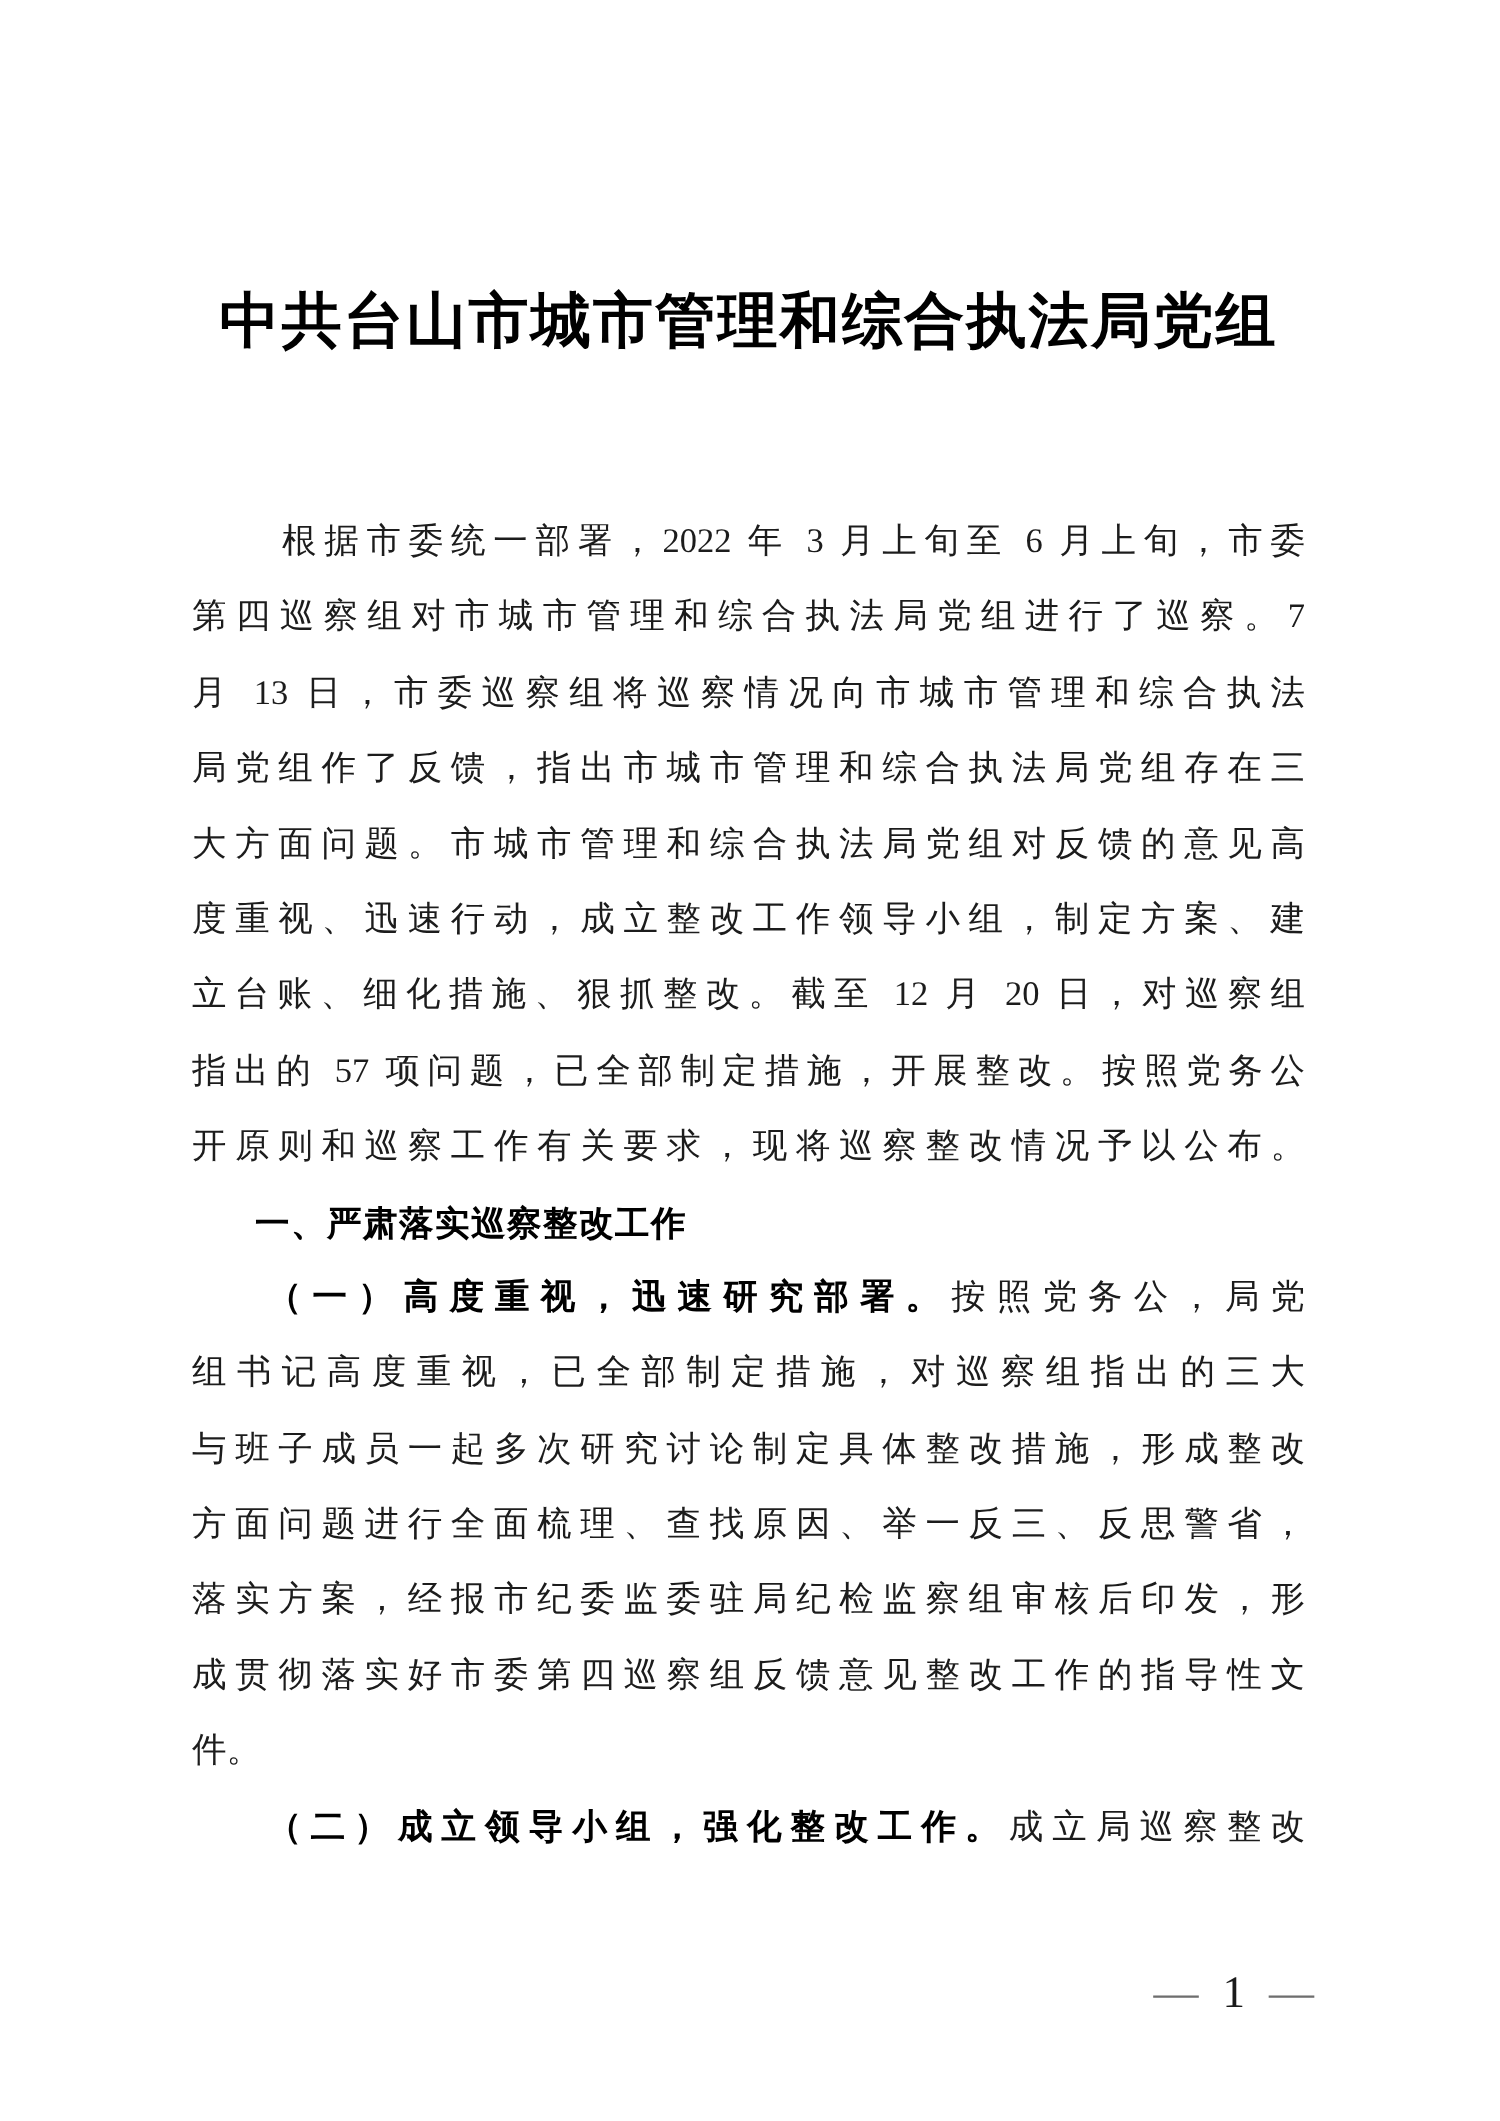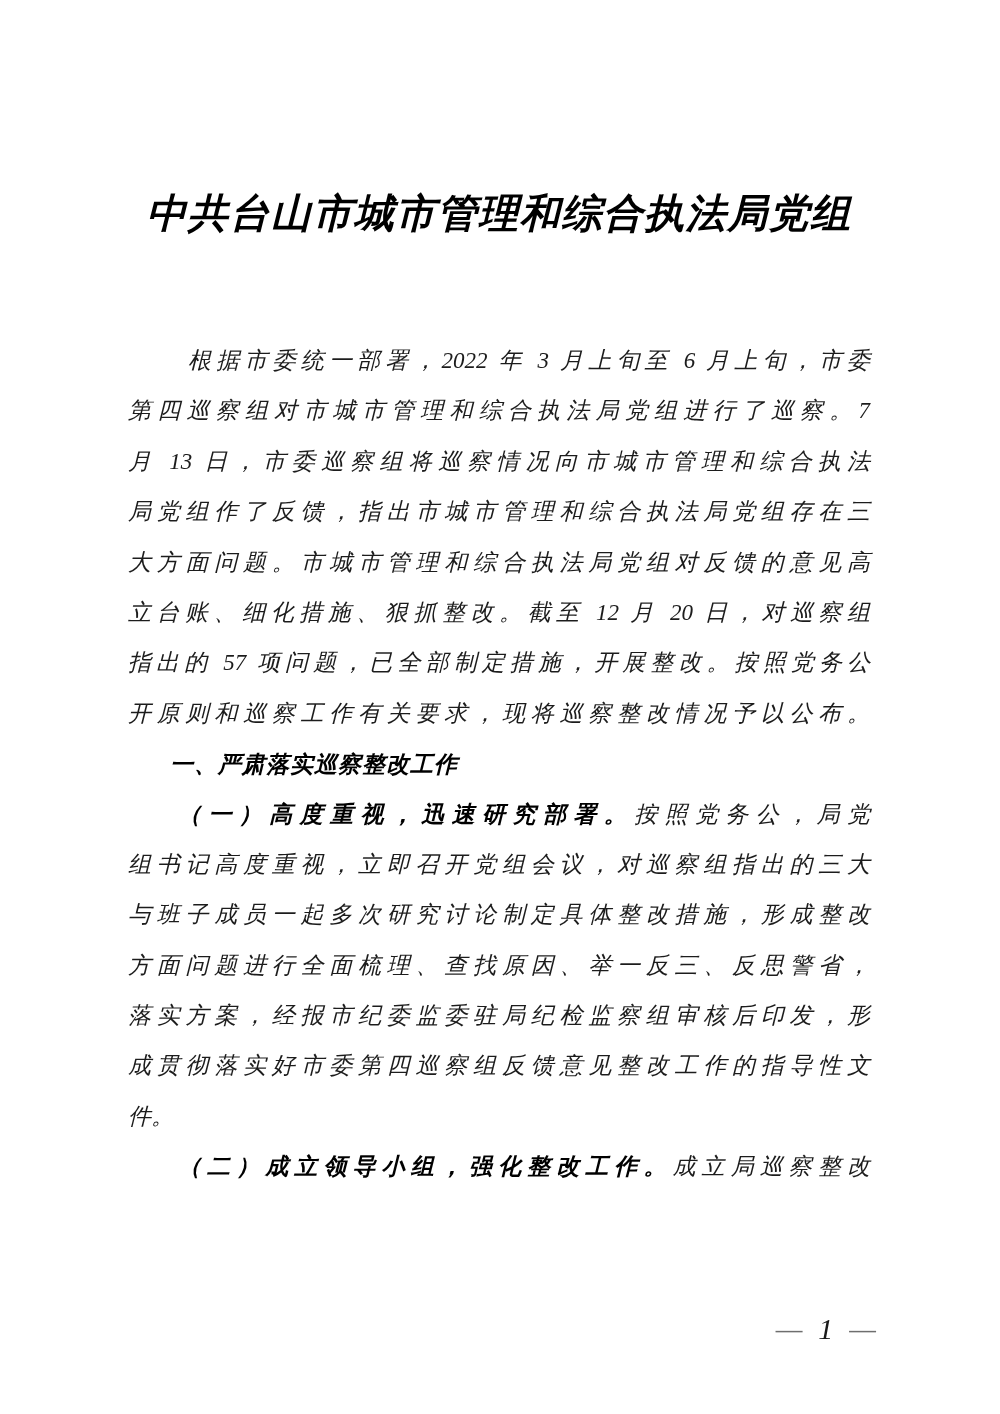--- a/index.html
+++ b/index.html
@@ -5,21 +5,20 @@
   html, body { margin: 0; padding: 0; background: #e8e8e8; }
   .page {
     position: relative;
     width: 1000px;
     height: 1414px;
     margin: 0 auto;
     background: #ffffff;
     font-family: "Liberation Serif", "DejaVu Serif", serif;
     color: #1c1c1c;
     overflow: hidden;
-    font-style: italic;
   }
   .doc-title {
     position: absolute;
     left: 128px;
     top: 186px;
     width: 742px;
     text-align: center;
     font-weight: bold;
     color: #000000;
     font-size: 40px;
@@ -74,26 +73,27 @@
   <div class="doc-title">
     <div>中共台山市城市管理和综合执法局党组</div>
   </div>
 
   <div class="content">
     <div class="line indent2">根据市委统一部署，2022 年 3 月上旬至 6 月上旬，市委</div>
     <div class="line">第四巡察组对市城市管理和综合执法局党组进行了巡察。7</div>
     <div class="line">月 13 日，市委巡察组将巡察情况向市城市管理和综合执法</div>
     <div class="line">局党组作了反馈，指出市城市管理和综合执法局党组存在三</div>
     <div class="line">大方面问题。市城市管理和综合执法局党组对反馈的意见高</div>
+    <div class="line">度重视、迅速行动，成立整改工作领导小组，制定方案、建</div>
     <div class="line">立台账、细化措施、狠抓整改。截至 12 月 20 日，对巡察组</div>
     <div class="line">指出的 57 项问题，已全部制定措施，开展整改。按照党务公</div>
     <div class="line">开原则和巡察工作有关要求，现将巡察整改情况予以公布。</div>
     <div class="line heading indenth">一、严肃落实巡察整改工作</div>
     <div class="line indentp"><span class="b">（一）高度重视，迅速研究部署。</span><span>按照党务公，局党</span></div>
-    <div class="line">组书记高度重视，立即召开党组会议，对巡察组指出的三大</div>
+    <div class="line">组书记高度重视，已全部制定措施，对巡察组指出的三大</div>
     <div class="line">与班子成员一起多次研究讨论制定具体整改措施，形成整改</div>
     <div class="line">方面问题进行全面梳理、查找原因、举一反三、反思警省，</div>
     <div class="line">落实方案，经报市纪委监委驻局纪检监察组审核后印发，形</div>
     <div class="line">成贯彻落实好市委第四巡察组反馈意见整改工作的指导性文</div>
     <div class="line left">件。</div>
     <div class="line indentp"><span class="b">（二）成立领导小组，强化整改工作。</span><span>成立局巡察整改</span></div>
   </div>
 
   <div class="footer">
     <span class="dash">—</span>

